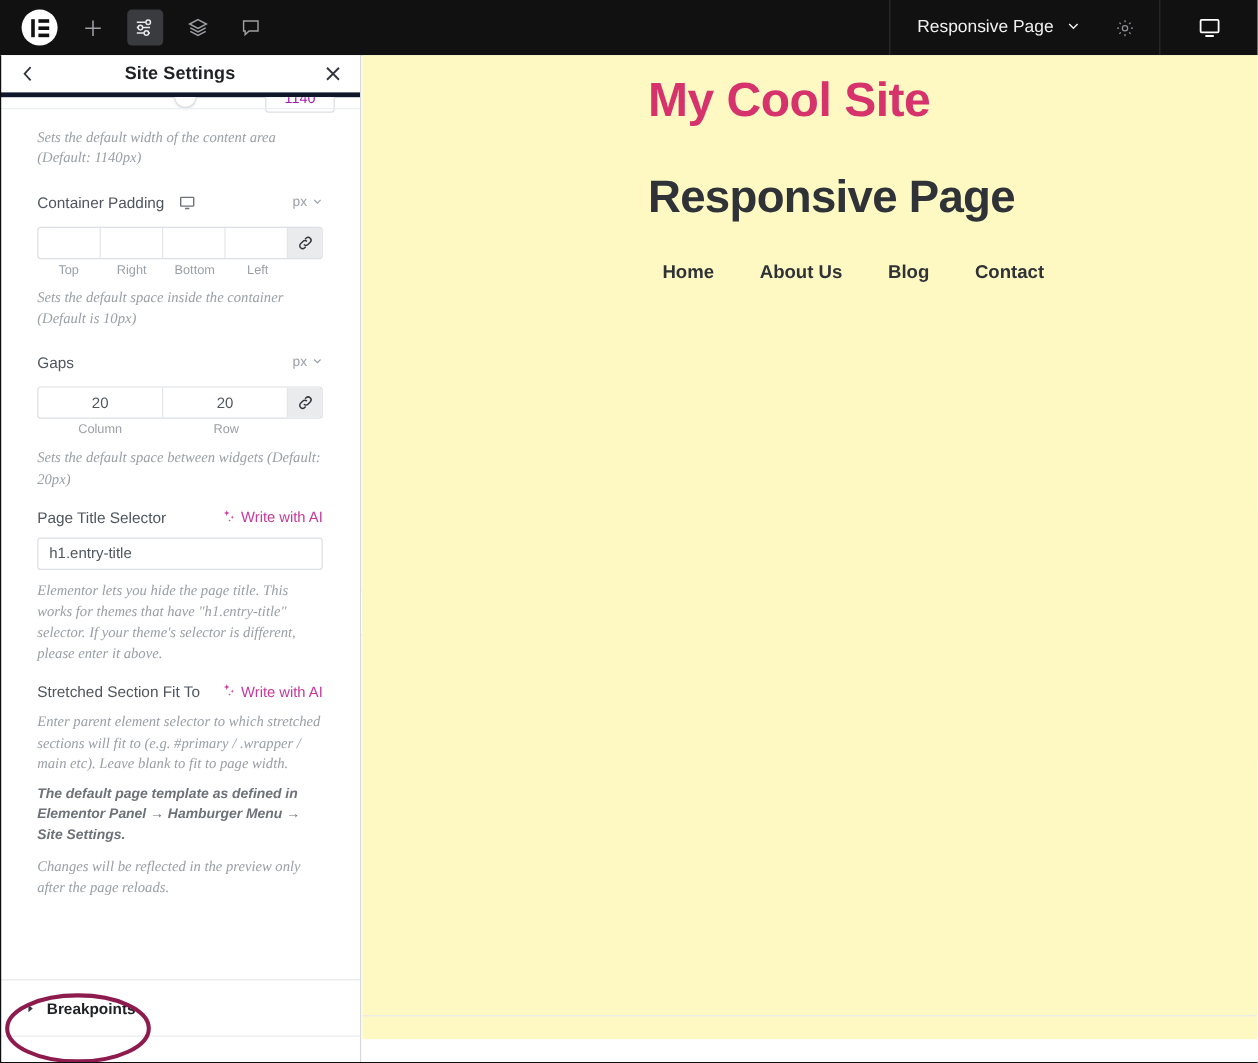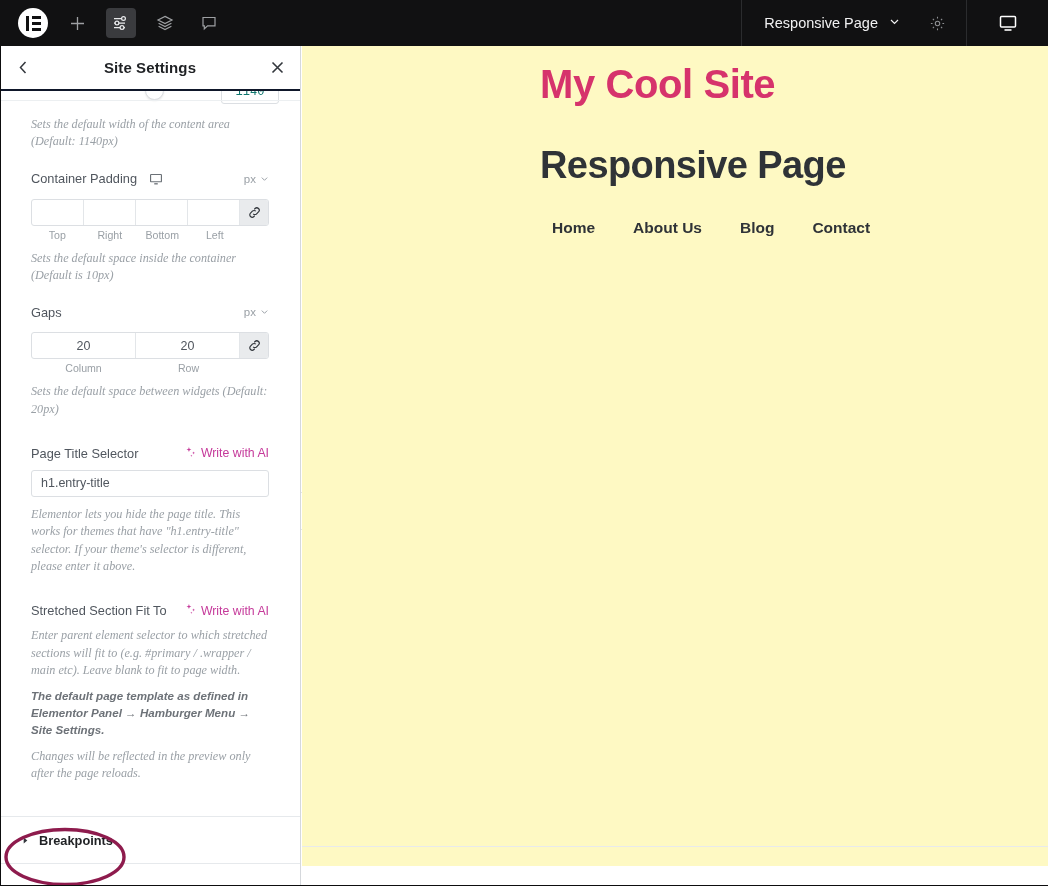--- a/index.html
+++ b/index.html
@@ -84,22 +84,22 @@
     position: absolute;
     top: 46px; left: 0;
     width: 301px;
     height: 840px;
     background: #ffffff;
     border-right: 1px solid #d5d8dc;
     overflow: hidden;
   }
   .panel-header {
     position: relative;
-    height: 45px;
-    border-bottom: 2px solid #0f172a;
+    height: 35px;
+    border-bottom: 4px solid #0f172a;
     display: flex;
     align-items: center;
     justify-content: center;
   }
   .panel-title {
     font-size: 15px;
     font-weight: bold;
     color: #1f2124;
     letter-spacing: .1px;
   }
@@ -143,25 +143,24 @@
     box-shadow: 0 1px 2px rgba(0,0,0,.10);
   }
   .cut-input {
     position: absolute;
     right: 21px; top: -12px;
     width: 58px; height: 25px;
     border: 1px solid #dcdfe3;
     border-radius: 3px;
     background: #fff;
     font-size: 12px;
-    color: #0f766e;
+    color: #a21caf;
     text-align: center;
     line-height: 24px;
     overflow: hidden;
-    font-family: Liberation Mono, monospace;
   }
   .cut-divider {
     position: absolute;
     left: 0; right: 0; top: 9px;
     height: 1px;
     background: #eceff1;
   }
 
   .sect { padding: 0 31px; }
 
@@ -247,21 +246,21 @@
     text-align: center;
     font-size: 10.6px;
     color: #9aa0a6;
   }
   .dim-labels.two span { flex: 1 1 0; }
 
   
   .field-head {
     display: flex;
     align-items: flex-start;
-    margin-top: 28px;
+    margin-top: 16px;
   }
   .field-head .ctrl-label { font-size: 12.8px; }
   .ai-link {
     margin-left: auto;
     display: flex;
     align-items: center;
     gap: 4px;
     font-size: 12.3px;
     color: #c5399a;
   }

